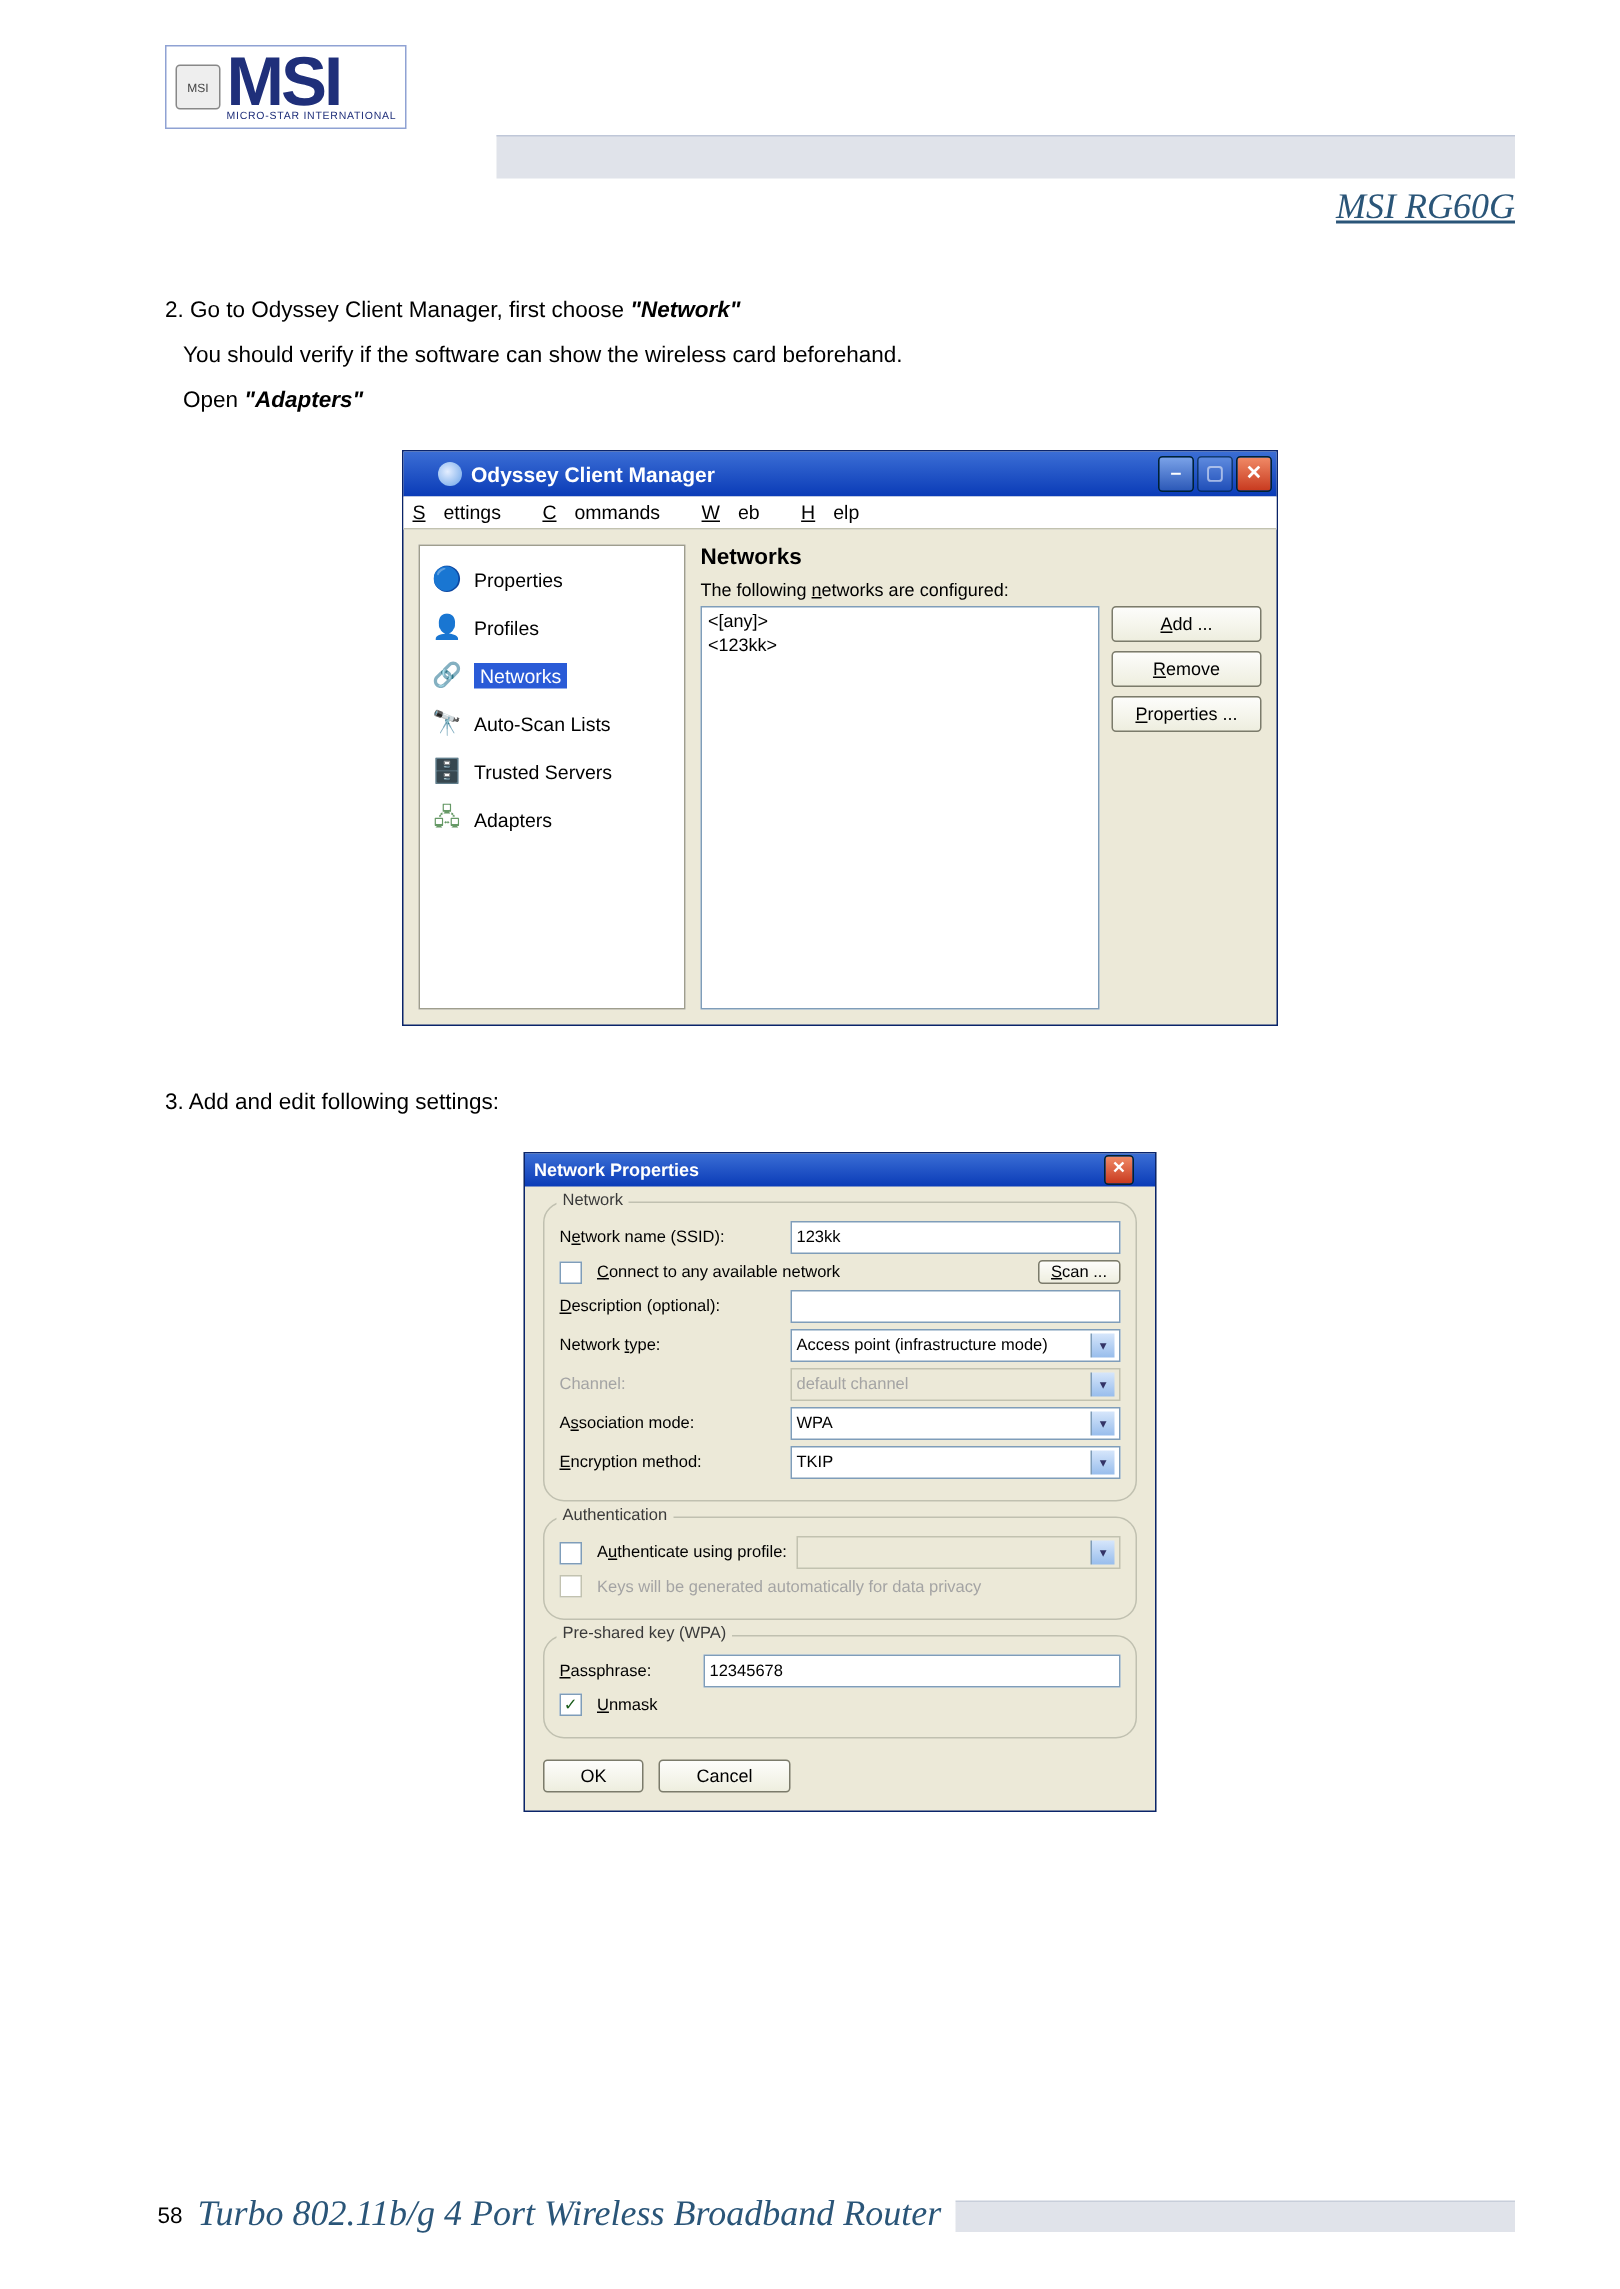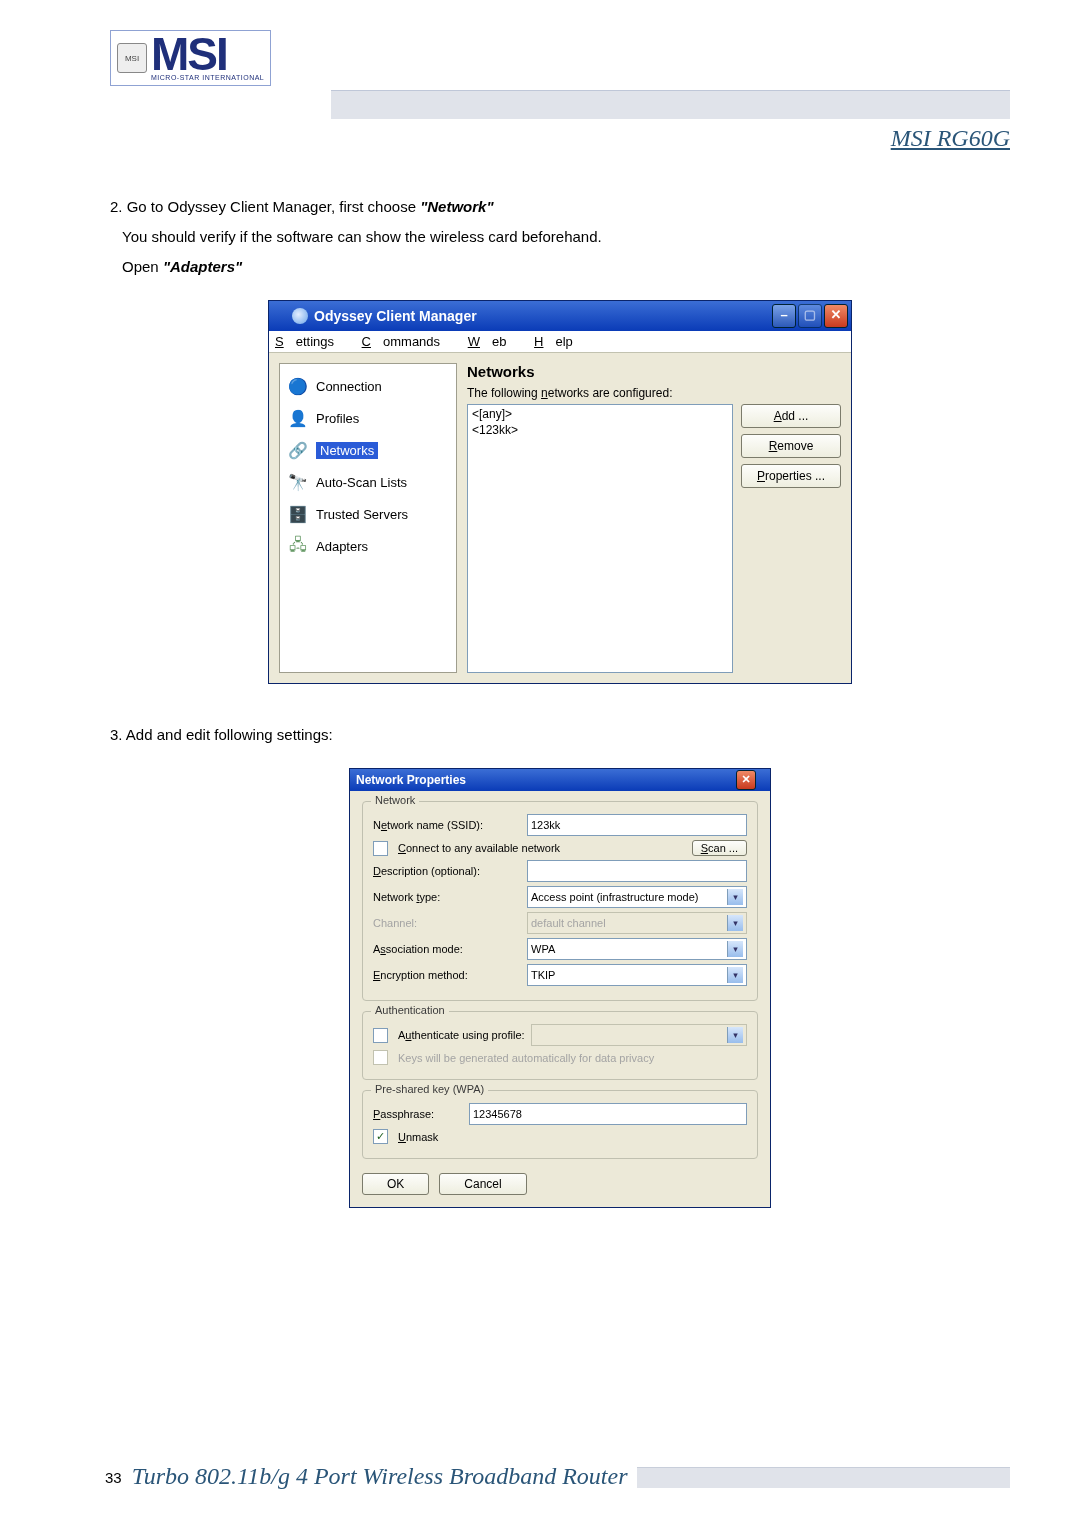--- a/index.html
+++ b/index.html
@@ -198,21 +198,21 @@
     background: linear-gradient(#3b6ed5,#0a3bb7);
     color:#fff;
     display:flex;align-items:center;justify-content:space-between;
     padding: 0 14px 0 6px;
     font-weight: bold;
     font-size: 12px;
   }
   .win2-body { padding: 10px 12px 12px 12px; }
   .groupbox {
     border: 1px solid #c0c0b0;
-    border-radius: 4px;
+    border-radius: 14px;
     padding: 8px 10px 10px 10px;
     margin-bottom: 10px;
     position: relative;
   }
   .groupbox .legend {
     position: absolute;
     top: -8px;
     left: 8px;
     background: #ece9d8;
     padding: 0 4px;
@@ -327,21 +327,21 @@
     <div class="menubar">
       <span><span class="u">S</span><span>ettings</span></span>
       <span><span class="u">C</span><span>ommands</span></span>
       <span><span class="u">W</span><span>eb</span></span>
       <span><span class="u">H</span><span>elp</span></span>
     </div>
     <div class="win1-body">
       <div class="sidebar">
         <div class="side-item">
           <span class="icn">🔵</span>
-          <span class="label">Connection</span>
+          <span class="label">Properties</span>
         </div>
         <div class="side-item">
           <span class="icn" style="color:#b44">👤</span>
           <span class="label">Profiles</span>
         </div>
         <div class="side-item selected">
           <span class="icn" style="color:#2a5bd7">🔗</span>
           <span class="label">Networks</span>
         </div>
         <div class="side-item">
@@ -460,16 +460,16 @@
 
       <div class="btn-row">
         <div class="btn2">OK</div>
         <div class="btn2">Cancel</div>
       </div>
     </div>
   </div>
 </div>
 
 <div class="footer">
-  <span class="page-no">33</span>
+  <span class="page-no">58</span>
   <span class="footer-title">Turbo 802.11b/g 4 Port Wireless Broadband Router</span>
   <div class="footer-line"></div>
 </div>
 
 </body></html>

